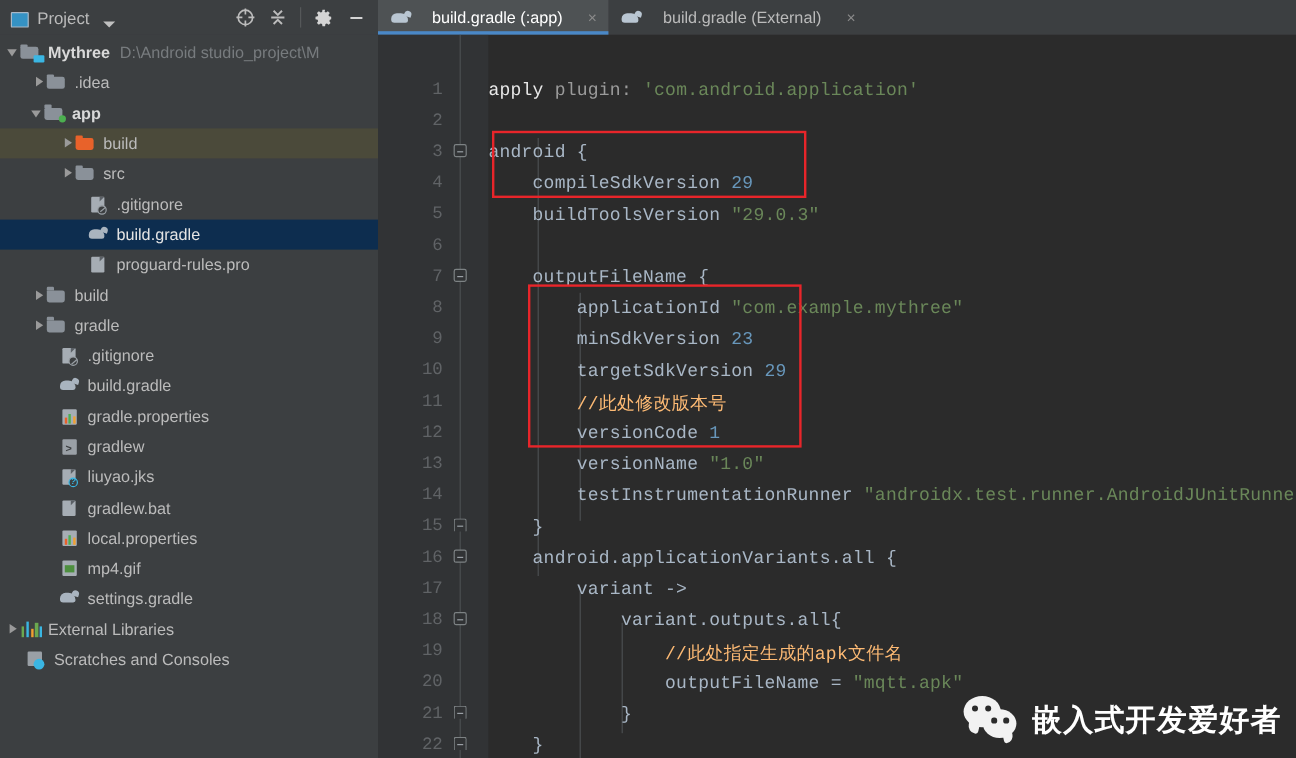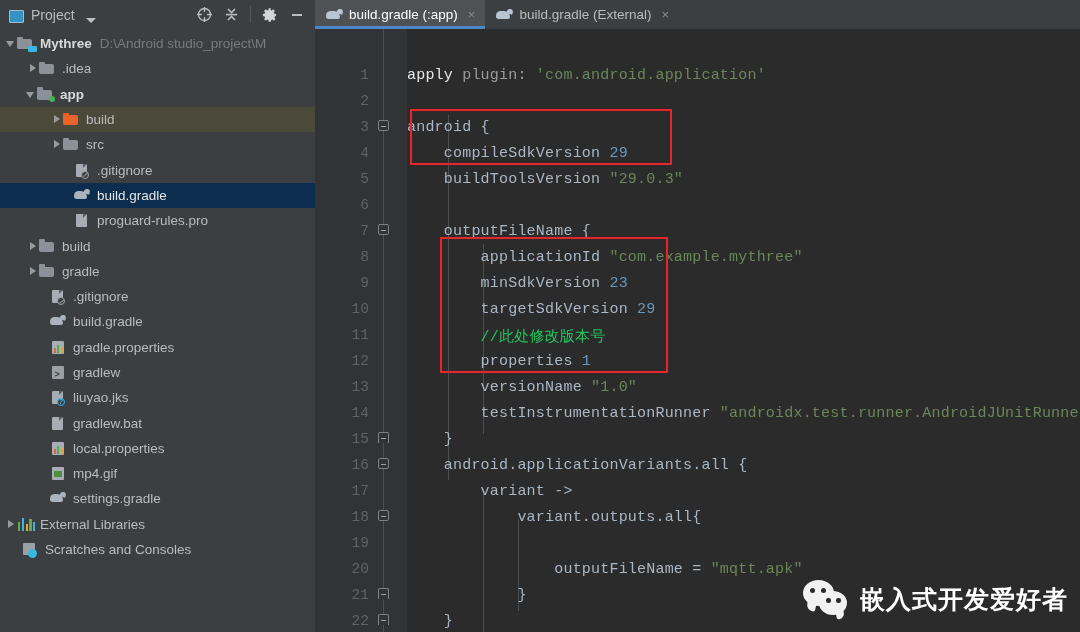--- a/index.html
+++ b/index.html
@@ -16,21 +16,21 @@
   .tool-title{display:flex;align-items:flex-end;gap:7px;padding-left:9px;}
   .tool-title .label{color:#bbbbbb;font-size:14px;}
   .proj-icon{width:15px;height:13px;border:1.6px solid #a9b7c6;border-radius:1px;background:#3592c4;box-sizing:border-box;}
   .chev-down{width:0;height:0;border-left:5px solid transparent;border-right:5px solid transparent;border-top:5px solid #c0c0c0;margin-left:4px;}
   .tool-actions{display:flex;align-items:center;gap:2px;margin-left:auto;padding-right:6px;}
   .tbtn{width:25px;height:25px;display:flex;align-items:center;justify-content:center;cursor:default;}
   .vsep{width:1px;height:17px;background:#555859;margin:0 4px;}
 
   
   .tabs{flex:1;display:flex;align-items:stretch;background:#3c3f41;}
-  .tab{display:flex;align-items:center;gap:6px;padding:0 10px 0 11px;position:relative;font-size:13.5px;color:#bbbbbb;cursor:default;}
+  .tab{display:flex;align-items:center;gap:17px;padding:0 10px 0 11px;position:relative;font-size:13.5px;color:#bbbbbb;cursor:default;}
   .tab.active{background:#4e5254;color:#ffffff;}
   .tab.active:after{content:"";position:absolute;left:0;right:0;bottom:0;height:3px;background:#4a88c7;}
   .tab .x{color:#8b8b8b;font-size:13px;margin-left:4px;}
   .gradle-ico{width:17px;height:12px;position:relative;display:inline-block;}
   .gradle-ico:before{content:"";position:absolute;left:0;top:2px;width:14px;height:8px;border-radius:7px 9px 3px 4px;background:#b9c6d2;}
   .gradle-ico:after{content:"";position:absolute;left:11px;top:0px;width:6px;height:5px;border-radius:4px 4px 0 0;background:#b9c6d2;transform:rotate(18deg);}
 
   
   .body{flex:1;display:flex;min-height:0;}
 
@@ -82,21 +82,21 @@
   .code-area{position:absolute;left:0;top:0;right:0;bottom:0;
     font-family:"Liberation Mono","DejaVu Sans Mono",monospace;font-size:15px;}
   .ln{position:absolute;width:48px;text-align:right;left:6px;color:#606366;font-size:14.5px;
       font-family:"Liberation Mono","DejaVu Sans Mono",monospace;}
   .cl{position:absolute;left:92px;white-space:pre;color:#a9b7c6;letter-spacing:0.2px;}
   .tok-plain{color:#a9b7c6;}
   .tok-white{color:#e8e8e8;}
   .tok-grey{color:#9b9b9b;}
   .tok-str{color:#6a8759;}
   .tok-num{color:#6897bb;}
-  .tok-cmt{color:#22c55e;text-align:right;}
+  .tok-cmt{color:#fdba74;text-align:right;}
   .indent-guide{position:absolute;width:1px;background:#4b4f51;}
   .foldmark{position:absolute;left:63px;width:11px;height:11px;}
   .foldmark .sq{width:11px;height:11px;box-sizing:border-box;border:1px solid #7d8284;border-radius:2px;background:#313335;position:relative;}
   .foldmark .sq:after{content:"";position:absolute;left:2px;top:4.5px;width:5px;height:1px;background:#9aa0a6;}
   .foldmark.end .sq{border-bottom:none;border-radius:2px 2px 0 0;}
   .foldmark.start .sq{border-radius:2px;}
 
   
   .redbox{position:absolute;border:2.5px solid #e8252a;box-sizing:border-box;pointer-events:none;}
 
@@ -410,27 +410,28 @@
         <div class="cl" style="top:64px"></div>
         <div class="cl" style="top:90px"><span class="tok-plain">android {</span></div>
         <div class="cl" style="top:116px"><span class="tok-plain">    compileSdkVersion </span><span class="tok-num">29</span></div>
         <div class="cl" style="top:142px"><span class="tok-plain">    buildToolsVersion </span><span class="tok-str">"29.0.3"</span></div>
         <div class="cl" style="top:168px"></div>
         <div class="cl" style="top:194px"><span class="tok-plain">    outputFileName {</span></div>
         <div class="cl" style="top:220px"><span class="tok-plain">        applicationId </span><span class="tok-str">"com.example.mythree"</span></div>
         <div class="cl" style="top:246px"><span class="tok-plain">        minSdkVersion </span><span class="tok-num">23</span></div>
         <div class="cl" style="top:272px"><span class="tok-plain">        targetSdkVersion </span><span class="tok-num">29</span></div>
         <div class="cl" style="top:298px"><span class="tok-cmt">        //此处修改版本号</span></div>
-        <div class="cl" style="top:324px"><span class="tok-plain">        properties </span><span class="tok-num">1</span></div>
+        <div class="cl" style="top:324px"><span class="tok-plain">        versionCode </span><span class="tok-num">1</span></div>
         <div class="cl" style="top:350px"><span class="tok-plain">        versionName </span><span class="tok-str">"1.0"</span></div>
         <div class="cl" style="top:376px"><span class="tok-plain">        testInstrumentationRunner </span><span class="tok-str">"androidx.test.runner.AndroidJUnitRunner"</span></div>
         <div class="cl" style="top:402px"><span class="tok-plain">    }</span></div>
         <div class="cl" style="top:428px"><span class="tok-plain">    android.applicationVariants.all {</span></div>
         <div class="cl" style="top:454px"><span class="tok-plain">        variant -&gt;</span></div>
         <div class="cl" style="top:480px"><span class="tok-plain">            variant.outputs.all{</span></div>
+        <div class="cl" style="top:506px"><span class="tok-cmt">                //此处指定生成的apk文件名</span></div>
         <div class="cl" style="top:532px"><span class="tok-plain">                outputFileName = </span><span class="tok-str">"mqtt.apk"</span></div>
         <div class="cl" style="top:558px"><span class="tok-plain">            }</span></div>
         <div class="cl" style="top:584px"><span class="tok-plain">    }</span></div>
 
       </div>
 
       <div class="redbox" style="left:95px;top:80px;width:262px;height:56px;"></div>
       <div class="redbox" style="left:125px;top:208px;width:228px;height:136px;"></div>
 
       <div class="wm">

